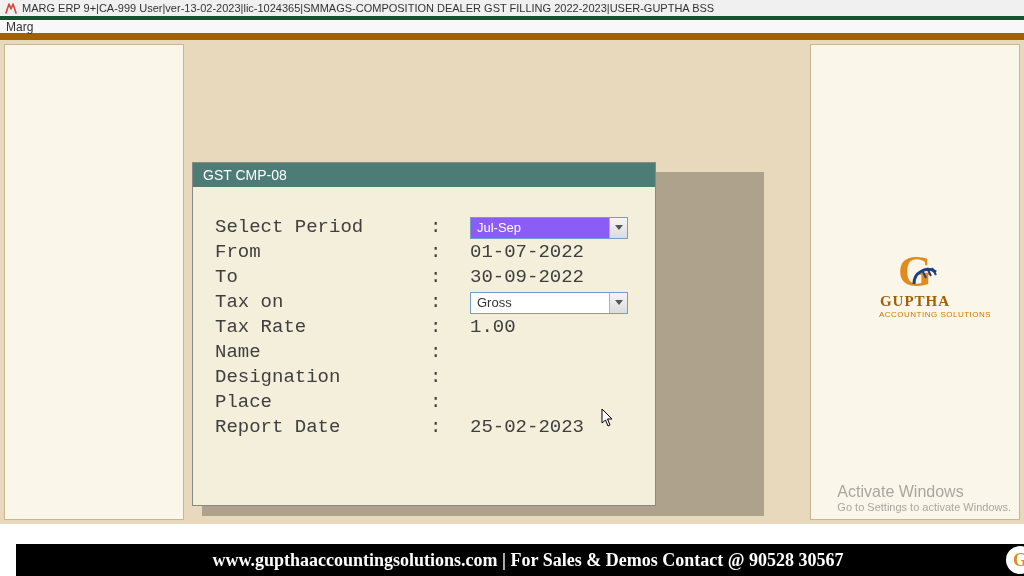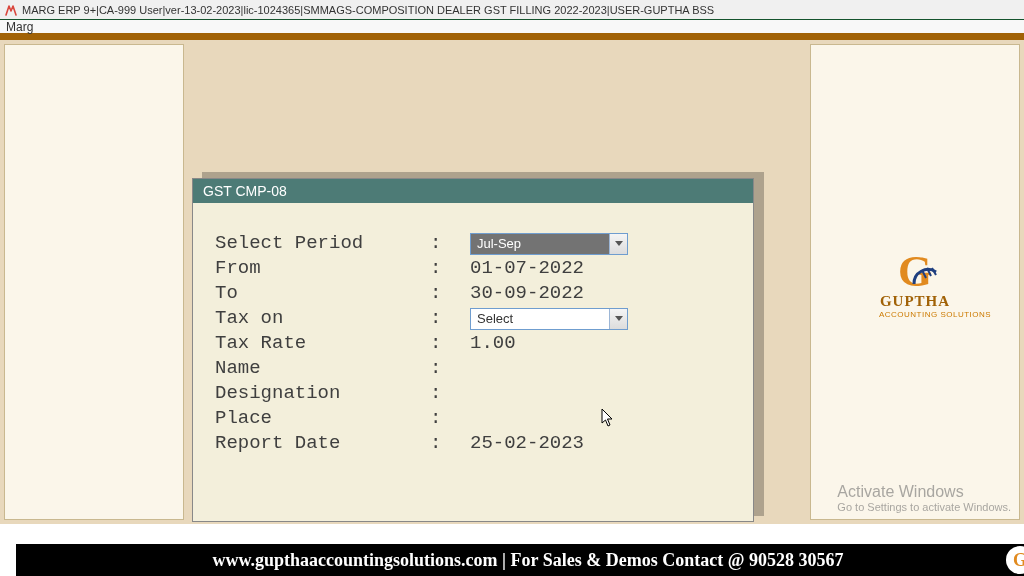--- a/index.html
+++ b/index.html
@@ -1,21 +1,21 @@
 <!DOCTYPE html>
 <html><head>
 <meta charset="utf-8">
 <style>
   * { box-sizing: border-box; margin: 0; padding: 0; }
   html, body { width: 1024px; height: 576px; overflow: hidden; font-family: Arial, sans-serif; }
   
   .titlebar {
     height: 20px;
     background: #f0f0f0;
-    border-bottom: 1px solid #14532d;
+    border-bottom: 4px solid #14532d;
     display: flex;
     align-items: center;
     padding: 0 4px;
     font-size: 11px;
     color: #333;
   }
   .titlebar-icon {
     width: 14px; height: 14px; margin-right: 4px;
     display: inline-flex; align-items: center; justify-content: center;
   }
@@ -61,24 +61,23 @@
     width: 572px;
   }
   .dialog-shadow {
     position: absolute;
     left: 10px; top: 10px;
     width: 562px; height: 344px;
     background: rgba(0,0,0,0.25);
   }
   .dialog {
     position: relative;
-    width: 562px; height: 344px;
+    width: 464px; height: 344px;
     background: #f3efdb;
     border: 1px solid #888;
-    margin-top: 16px;
   }
   .dialog-title {
     background: #4d7b76;
     color: #fff;
     font-size: 14px;
     padding: 4px 10px;
     font-family: "Segoe UI", Arial, sans-serif;
   }
   .dialog-body {
     padding: 28px 22px;
@@ -101,21 +100,21 @@
     height: 22px;
     width: 158px;
     border: 1px solid #6f9dcf;
     background: #fff;
     display: flex;
     align-items: center;
     font-family: "Segoe UI", Arial, sans-serif;
     font-size: 13px;
   }
   .select-box.filled {
-    background: #737373;
+    background: #8b5cf6;
     color: #fff;
     align-items: center;
   }
   .select-box .sel-text { flex: 1; padding: 0 6px; }
   .select-box .sel-btn {
     width: 18px; height: 100%;
     background: linear-gradient(#f5f5f5,#dcdcdc);
     border-left: 1px solid #9cb6d6;
     display: flex; align-items: center; justify-content: center;
     color: #555;
@@ -260,21 +259,21 @@
           <span class="lbl">To</span>
           <span class="colon">:</span>
           <span class="val">30-09-2022</span>
         </div>
 
         <div class="row">
           <span class="lbl">Tax on</span>
           <span class="colon">:</span>
           <span class="val">
             <span class="select-box">
-              <span class="sel-text" style="color:#333">Select</span>
+              <span class="sel-text" style="color:#333">Gross</span>
               <span class="sel-btn">
                 <svg width="8" height="6" viewBox="0 0 8 6">
                     <path d="M0 0 L4 5 L8 0" fill="#555"></path>
                   </svg>
               </span>
             </span>
           </span>
         </div>
 
         <div class="row">

